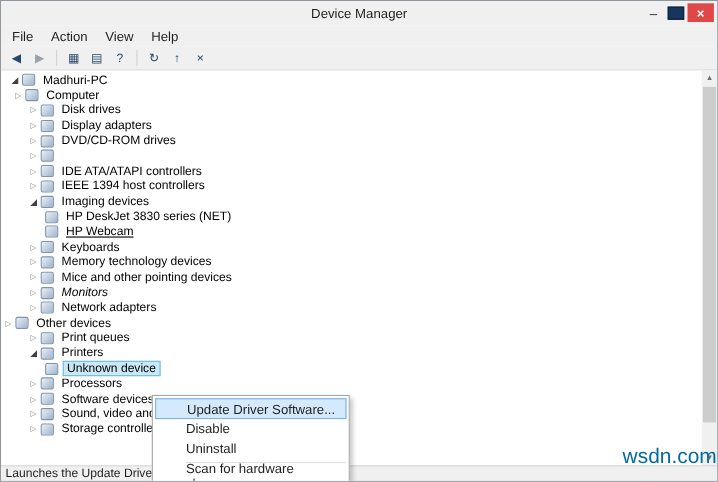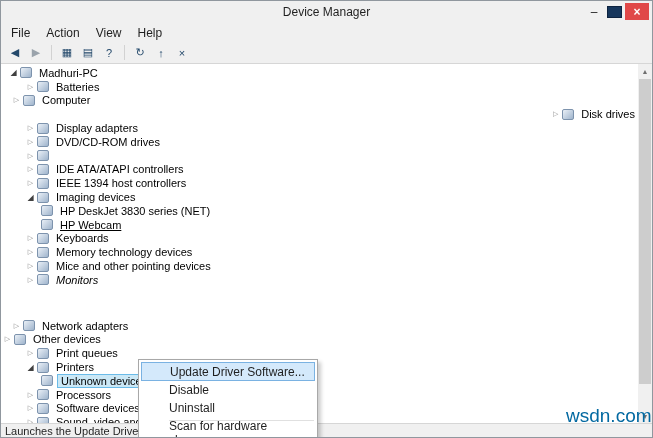--- a/index.html
+++ b/index.html
@@ -81,31 +81,26 @@
       <button class="tb-btn">×</button>
     </div>
 
   <div class="workarea">
     <div class="tree">
         <div class="tree-row" style="padding-left: 6px;">
           <span class="expander open">◢</span>
           <span class="ticon"></span>
           <span class="tlabel">Madhuri-PC</span>
         </div>
-        <div class="tree-row" style="padding-left: 23px;">
-          <span class="expander">▷</span>
-          <span class="ticon"></span>
-          <span class="tlabel">Batteries</span>
-        </div>
         <div class="tree-row" style="padding-left: 9px;">
           <span class="expander">▷</span>
           <span class="ticon"></span>
           <span class="tlabel">Computer</span>
         </div>
-        <div class="tree-row" style="padding-left: 23px; justify-content: flex-end;">
+        <div class="tree-row" style="padding-left: 23px;">
           <span class="expander">▷</span>
           <span class="ticon"></span>
           <span class="tlabel">Disk drives</span>
         </div>
         <div class="tree-row" style="padding-left: 23px;">
           <span class="expander">▷</span>
           <span class="ticon"></span>
           <span class="tlabel">Display adapters</span>
         </div>
         <div class="tree-row" style="padding-left: 23px;">
@@ -153,21 +148,21 @@
         <div class="tree-row" style="padding-left: 23px;">
           <span class="expander">▷</span>
           <span class="ticon"></span>
           <span class="tlabel">Mice and other pointing devices</span>
         </div>
         <div class="tree-row" style="padding-left: 23px; font-style: italic;">
           <span class="expander">▷</span>
           <span class="ticon"></span>
           <span class="tlabel">Monitors</span>
         </div>
-        <div class="tree-row" style="padding-left: 9px; margin-top: 32px;">
+        <div class="tree-row" style="padding-left: 23px;">
           <span class="expander">▷</span>
           <span class="ticon"></span>
           <span class="tlabel">Network adapters</span>
         </div>
         <div class="tree-row" style="">
           <span class="expander">▷</span>
           <span class="ticon"></span>
           <span class="tlabel">Other devices</span>
         </div>
         <div class="tree-row" style="padding-left: 23px;">

